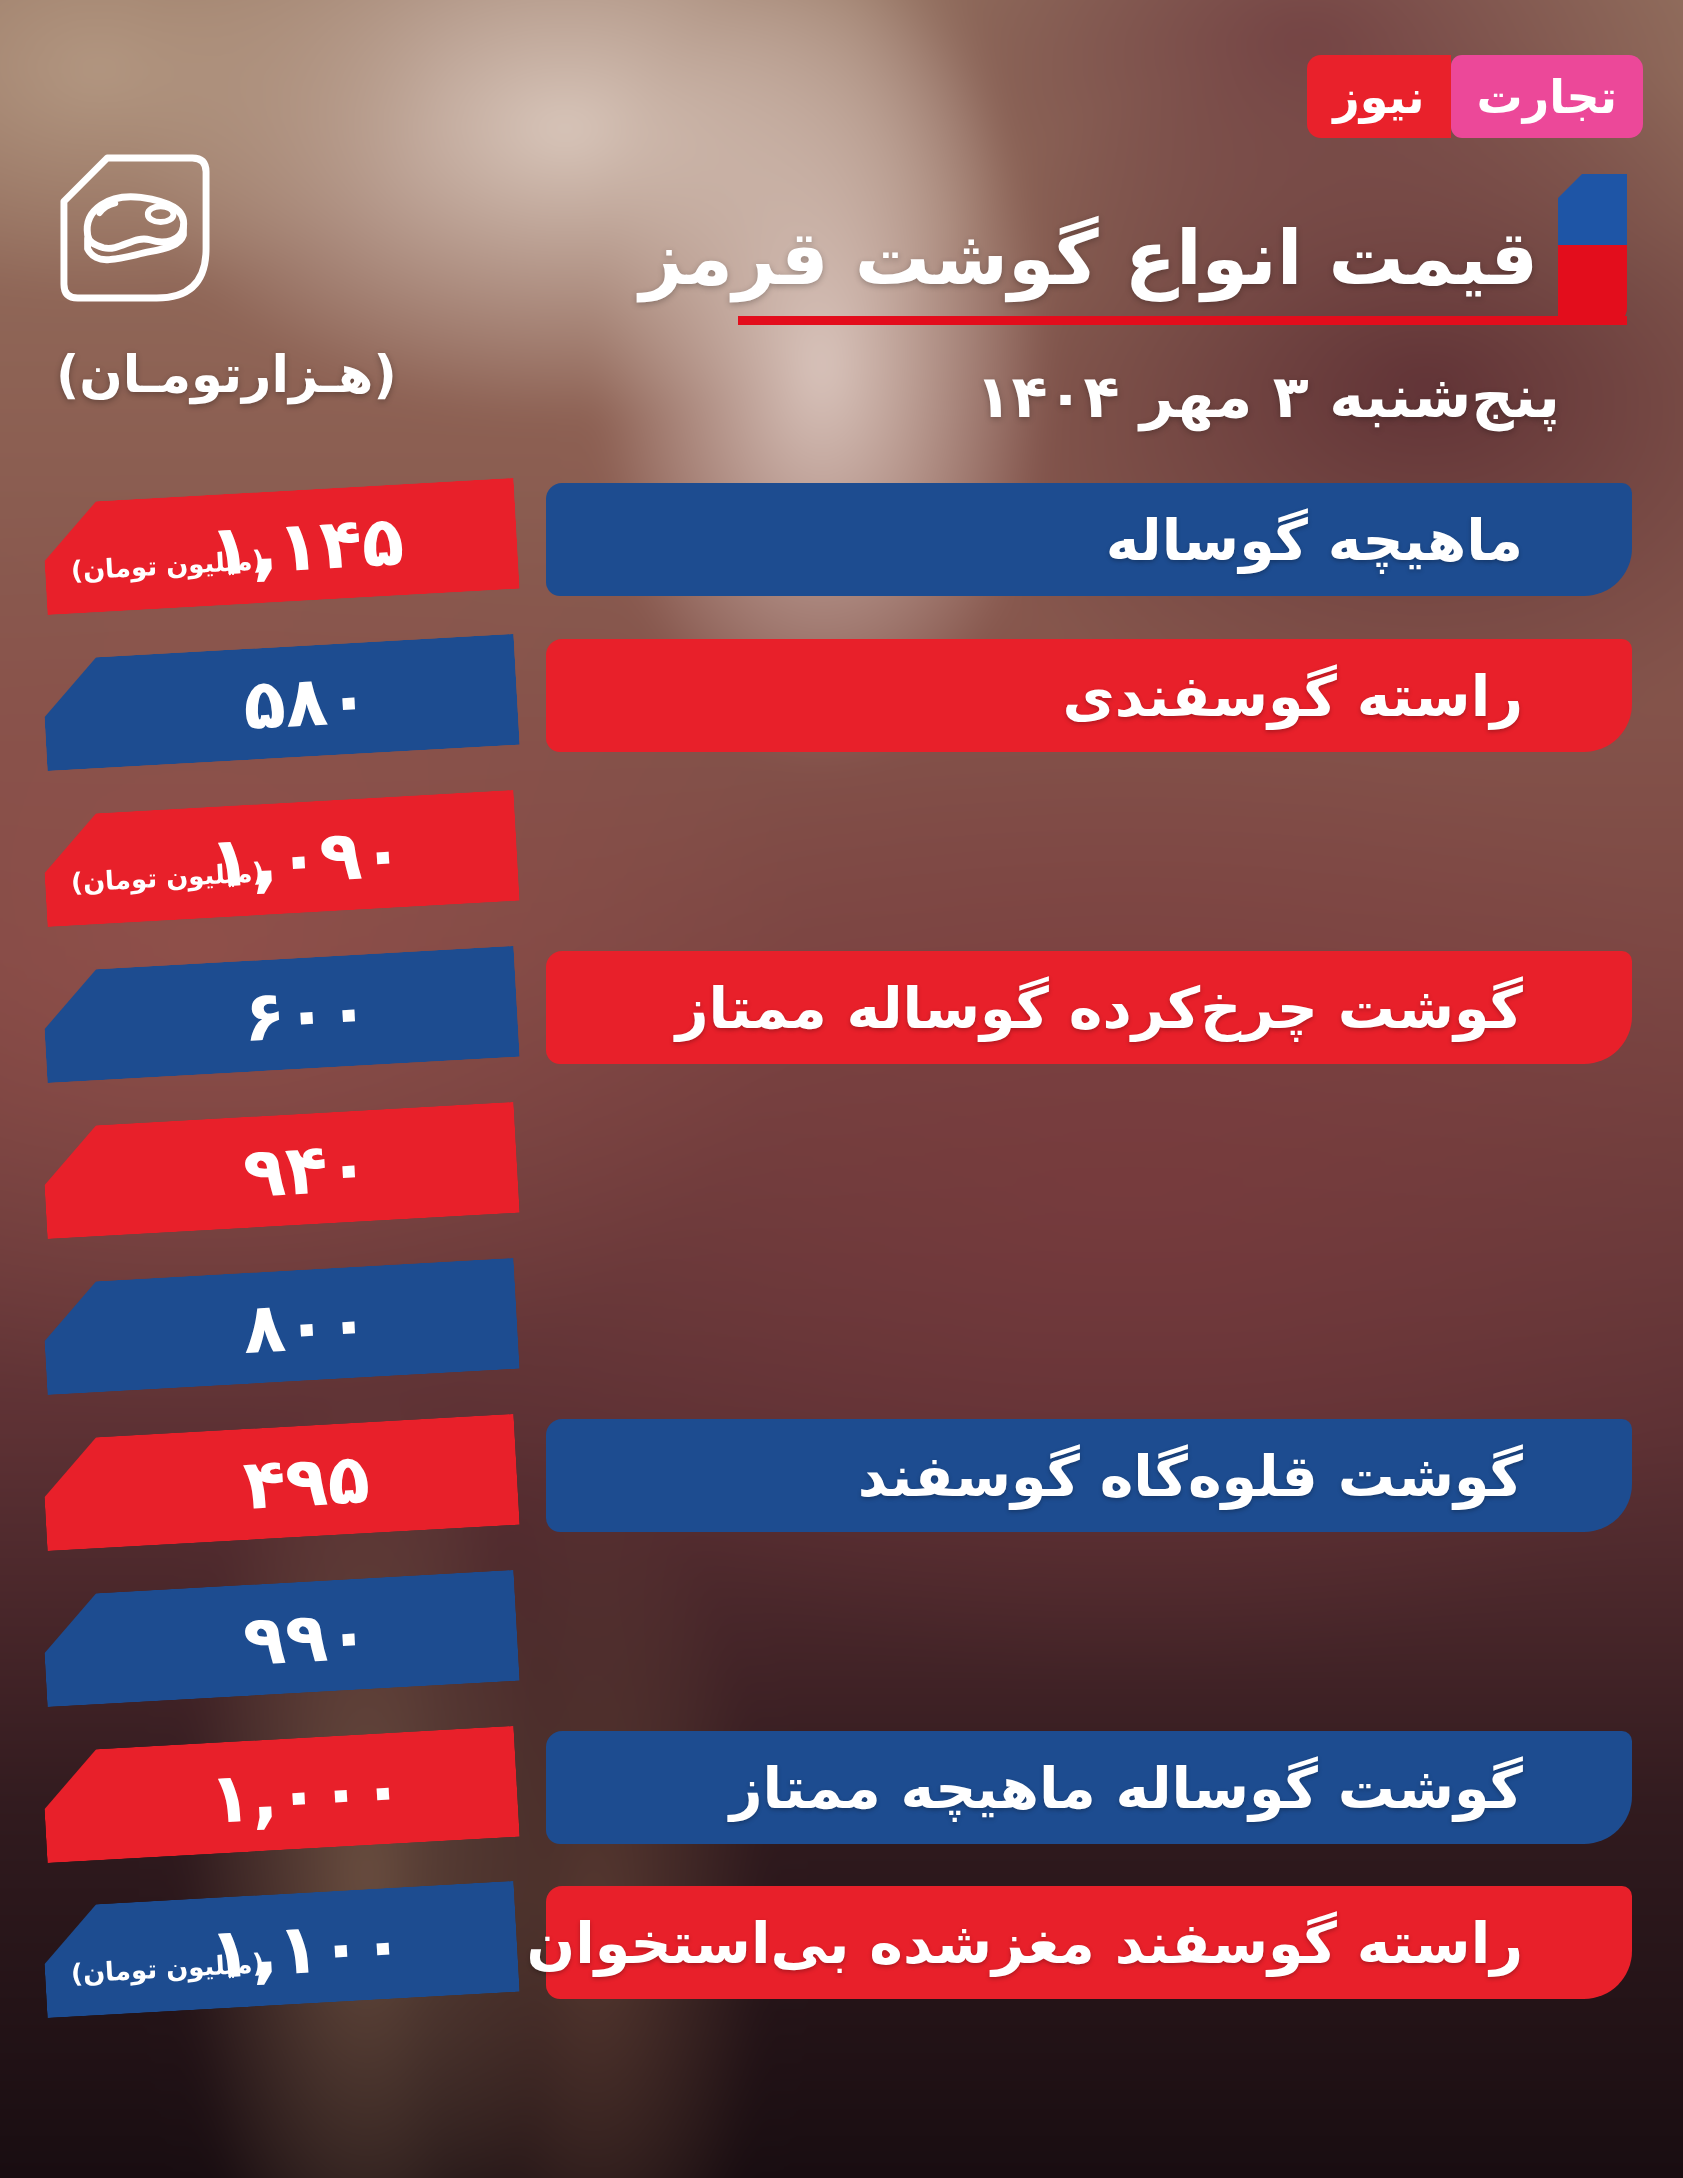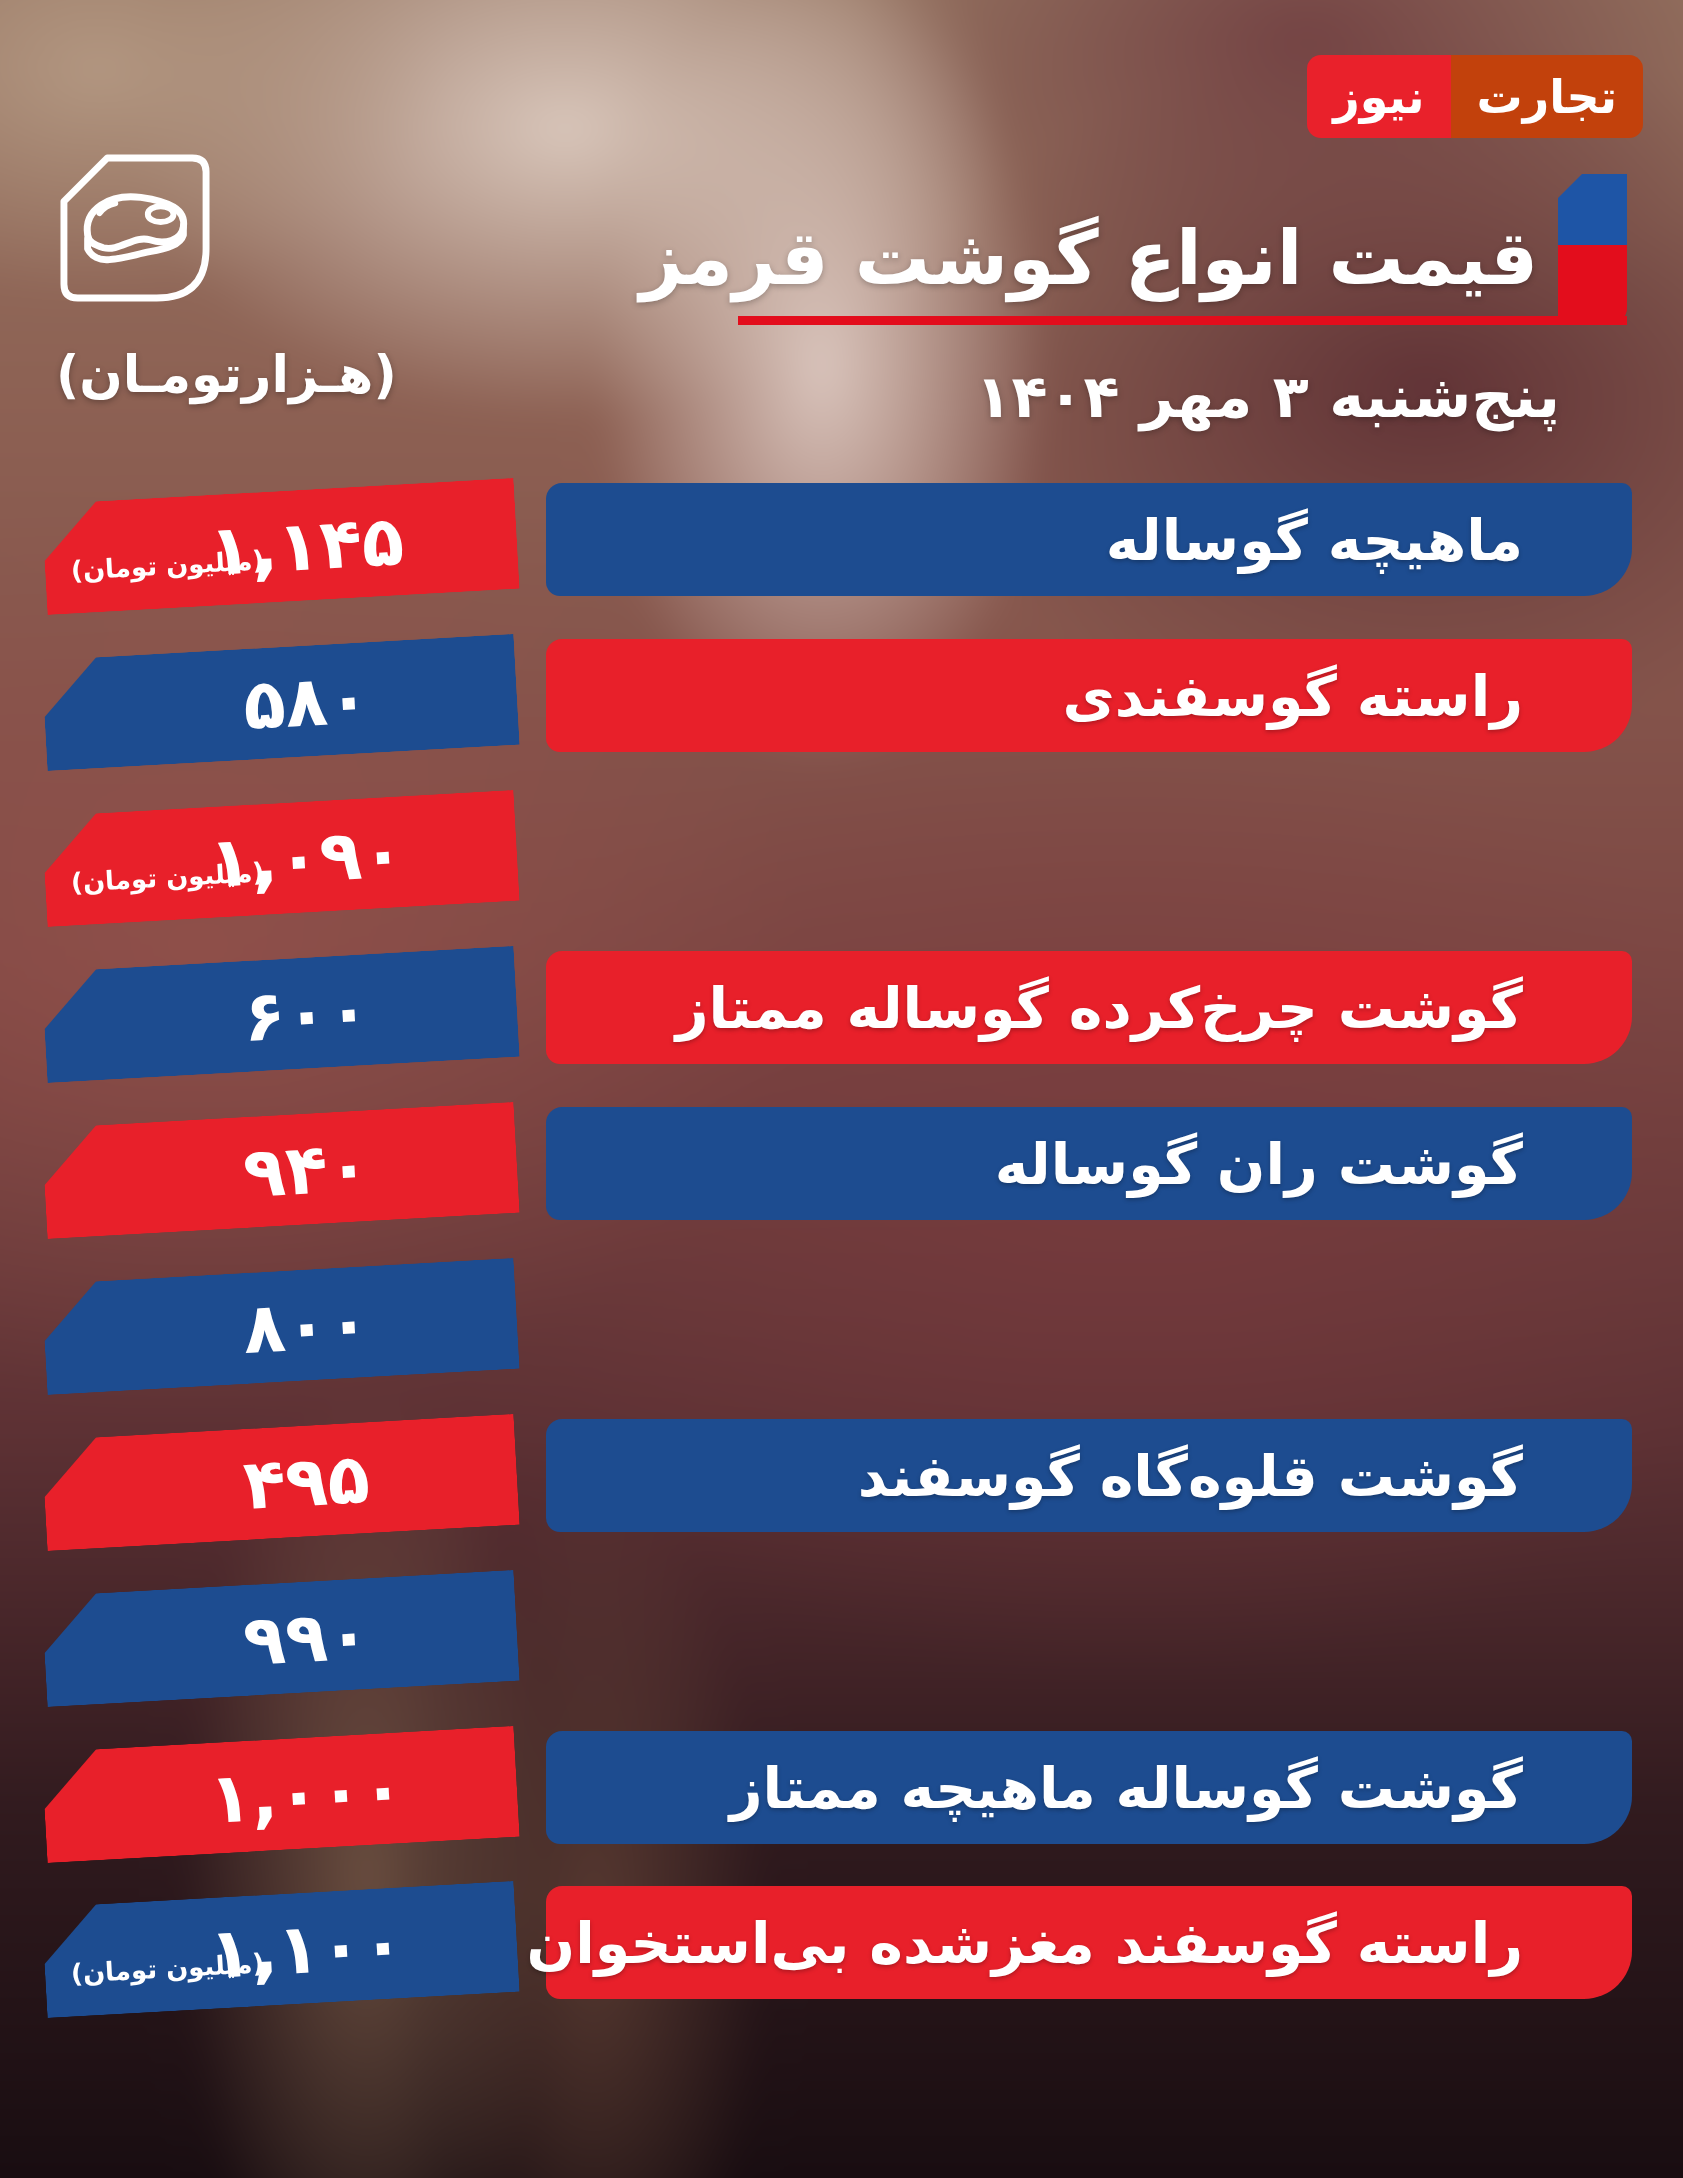--- a/index.html
+++ b/index.html
@@ -21,21 +21,21 @@
       radial-gradient(267px 713px at 426px 1940px, rgba(138,106,82,.65), rgba(138,106,82,0) 70%),
       radial-gradient(248px 653px at 653px 1990px, rgba(117,80,63,.6), rgba(117,80,63,0) 70%),
       linear-gradient(180deg,#967662 0%,#8c5f52 22%,#7c4743 45%,#5d3134 65%,#301a1e 82%,#150b0f 100%);
   }
   
   .logo{
     position:absolute;top:55px;right:40px;height:83px;display:flex;direction:rtl;
     border-radius:14px;overflow:hidden;color:#fff;font-weight:bold;font-size:46px;
   }
   .logo>span{display:flex;align-items:center;padding:12px 26px;white-space:nowrap;}
-  .logo-blue{background:#c2410c;}
+  .logo-blue{background:#ec4899;border-radius:11px;}
   .logo-red{background:#e9212b;}
   
   .title{
     position:absolute;top:196px;right:129px;margin:16px;color:#fff;
     font-size:75px;font-weight:bold;white-space:nowrap;line-height:1.25;
     text-shadow:0 2px 6px rgba(0,0,0,.25);
   }
   .accent{position:absolute;top:174px;right:56px;width:69px;height:150px;}
   .accent-blue{height:71px;background:#1e55a6;clip-path:polygon(24px 0,100% 0,100% 100%,0 100%,0 24px);}
   .accent-red{height:79px;background:#e30d1c;border-radius:0 0 16px 0;}
@@ -125,21 +125,20 @@
           <div class="price-note">(میلیون تومان)</div>
         </div>
       </div>
       <div class="row" style="top: 951px;">
         <div class="name-pill red">گوشت چرخ‌کرده گوساله ممتاز</div>
         <div class="price-pill blue">
           <div class="price-value" dir="ltr">۶۰۰</div>
         </div>
       </div>
       <div class="row" style="top: 1107px;">
-        <div class="name-pill blue">گوشت ران گوساله</div>
         <div class="price-pill red">
           <div class="price-value" dir="ltr">۹۴۰</div>
         </div>
       </div>
       <div class="row" style="top: 1263px;">
         <div class="price-pill blue">
           <div class="price-value" dir="ltr">۸۰۰</div>
         </div>
       </div>
       <div class="row" style="top: 1419px;">

